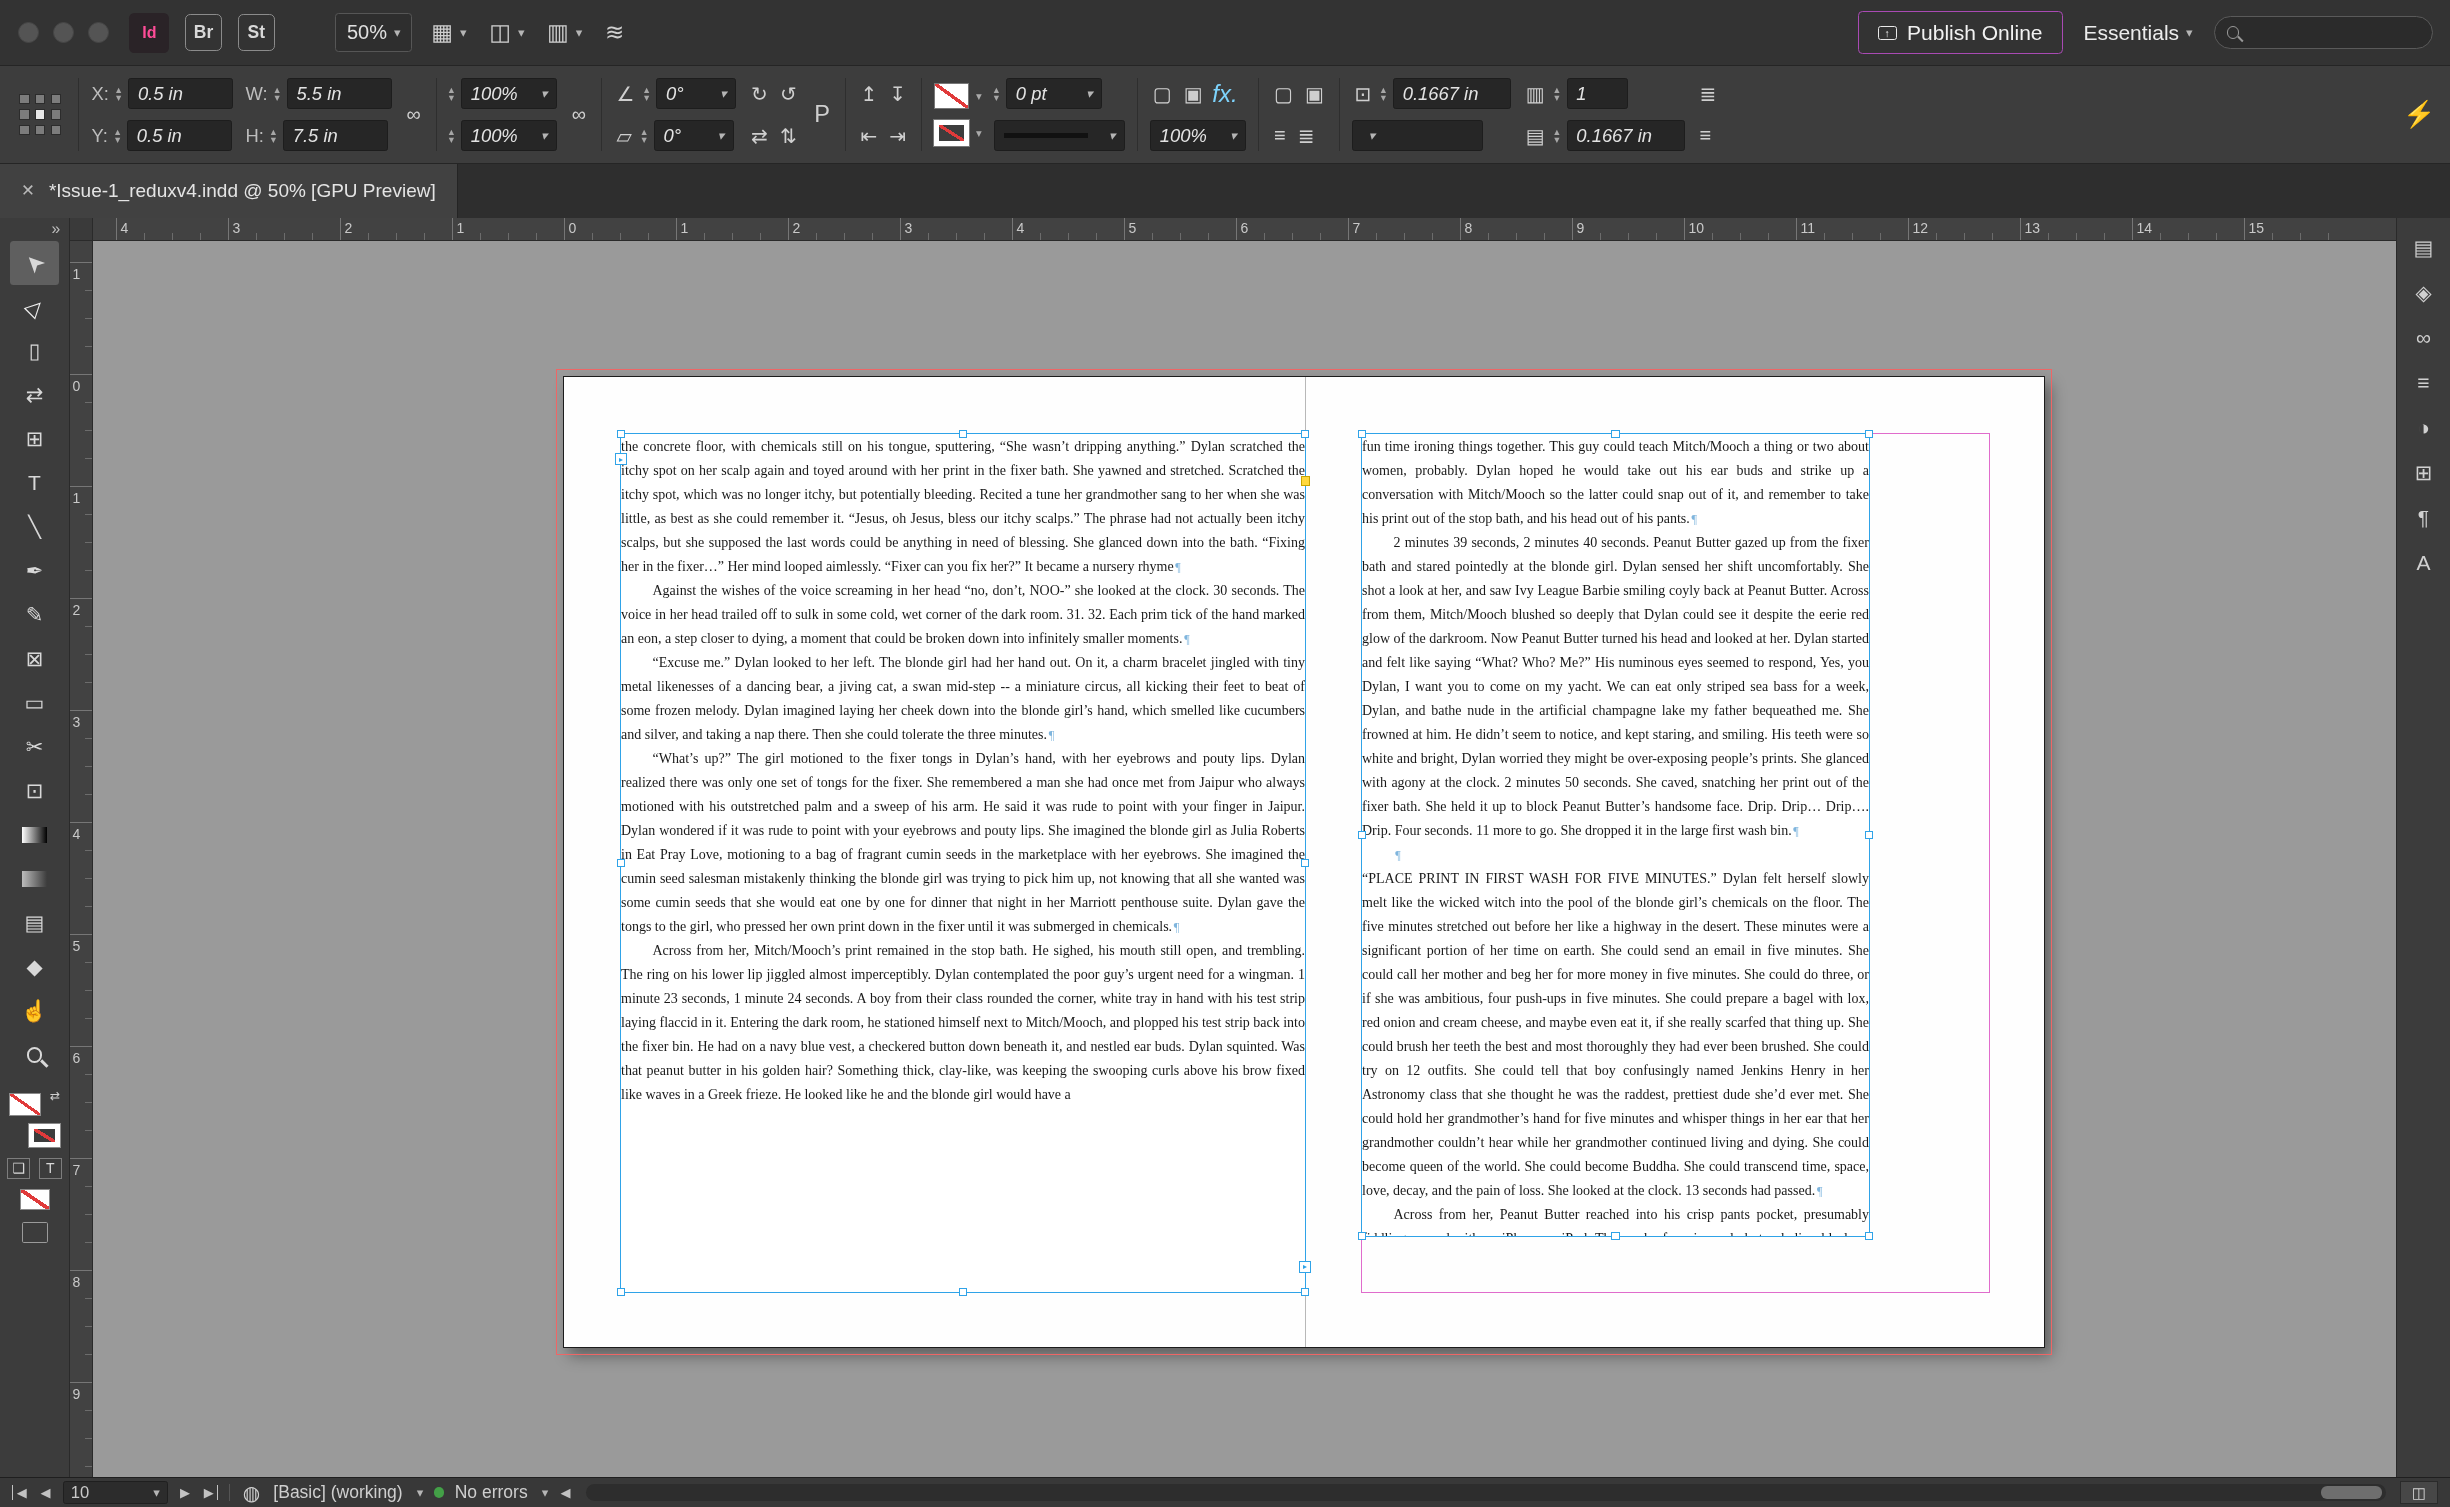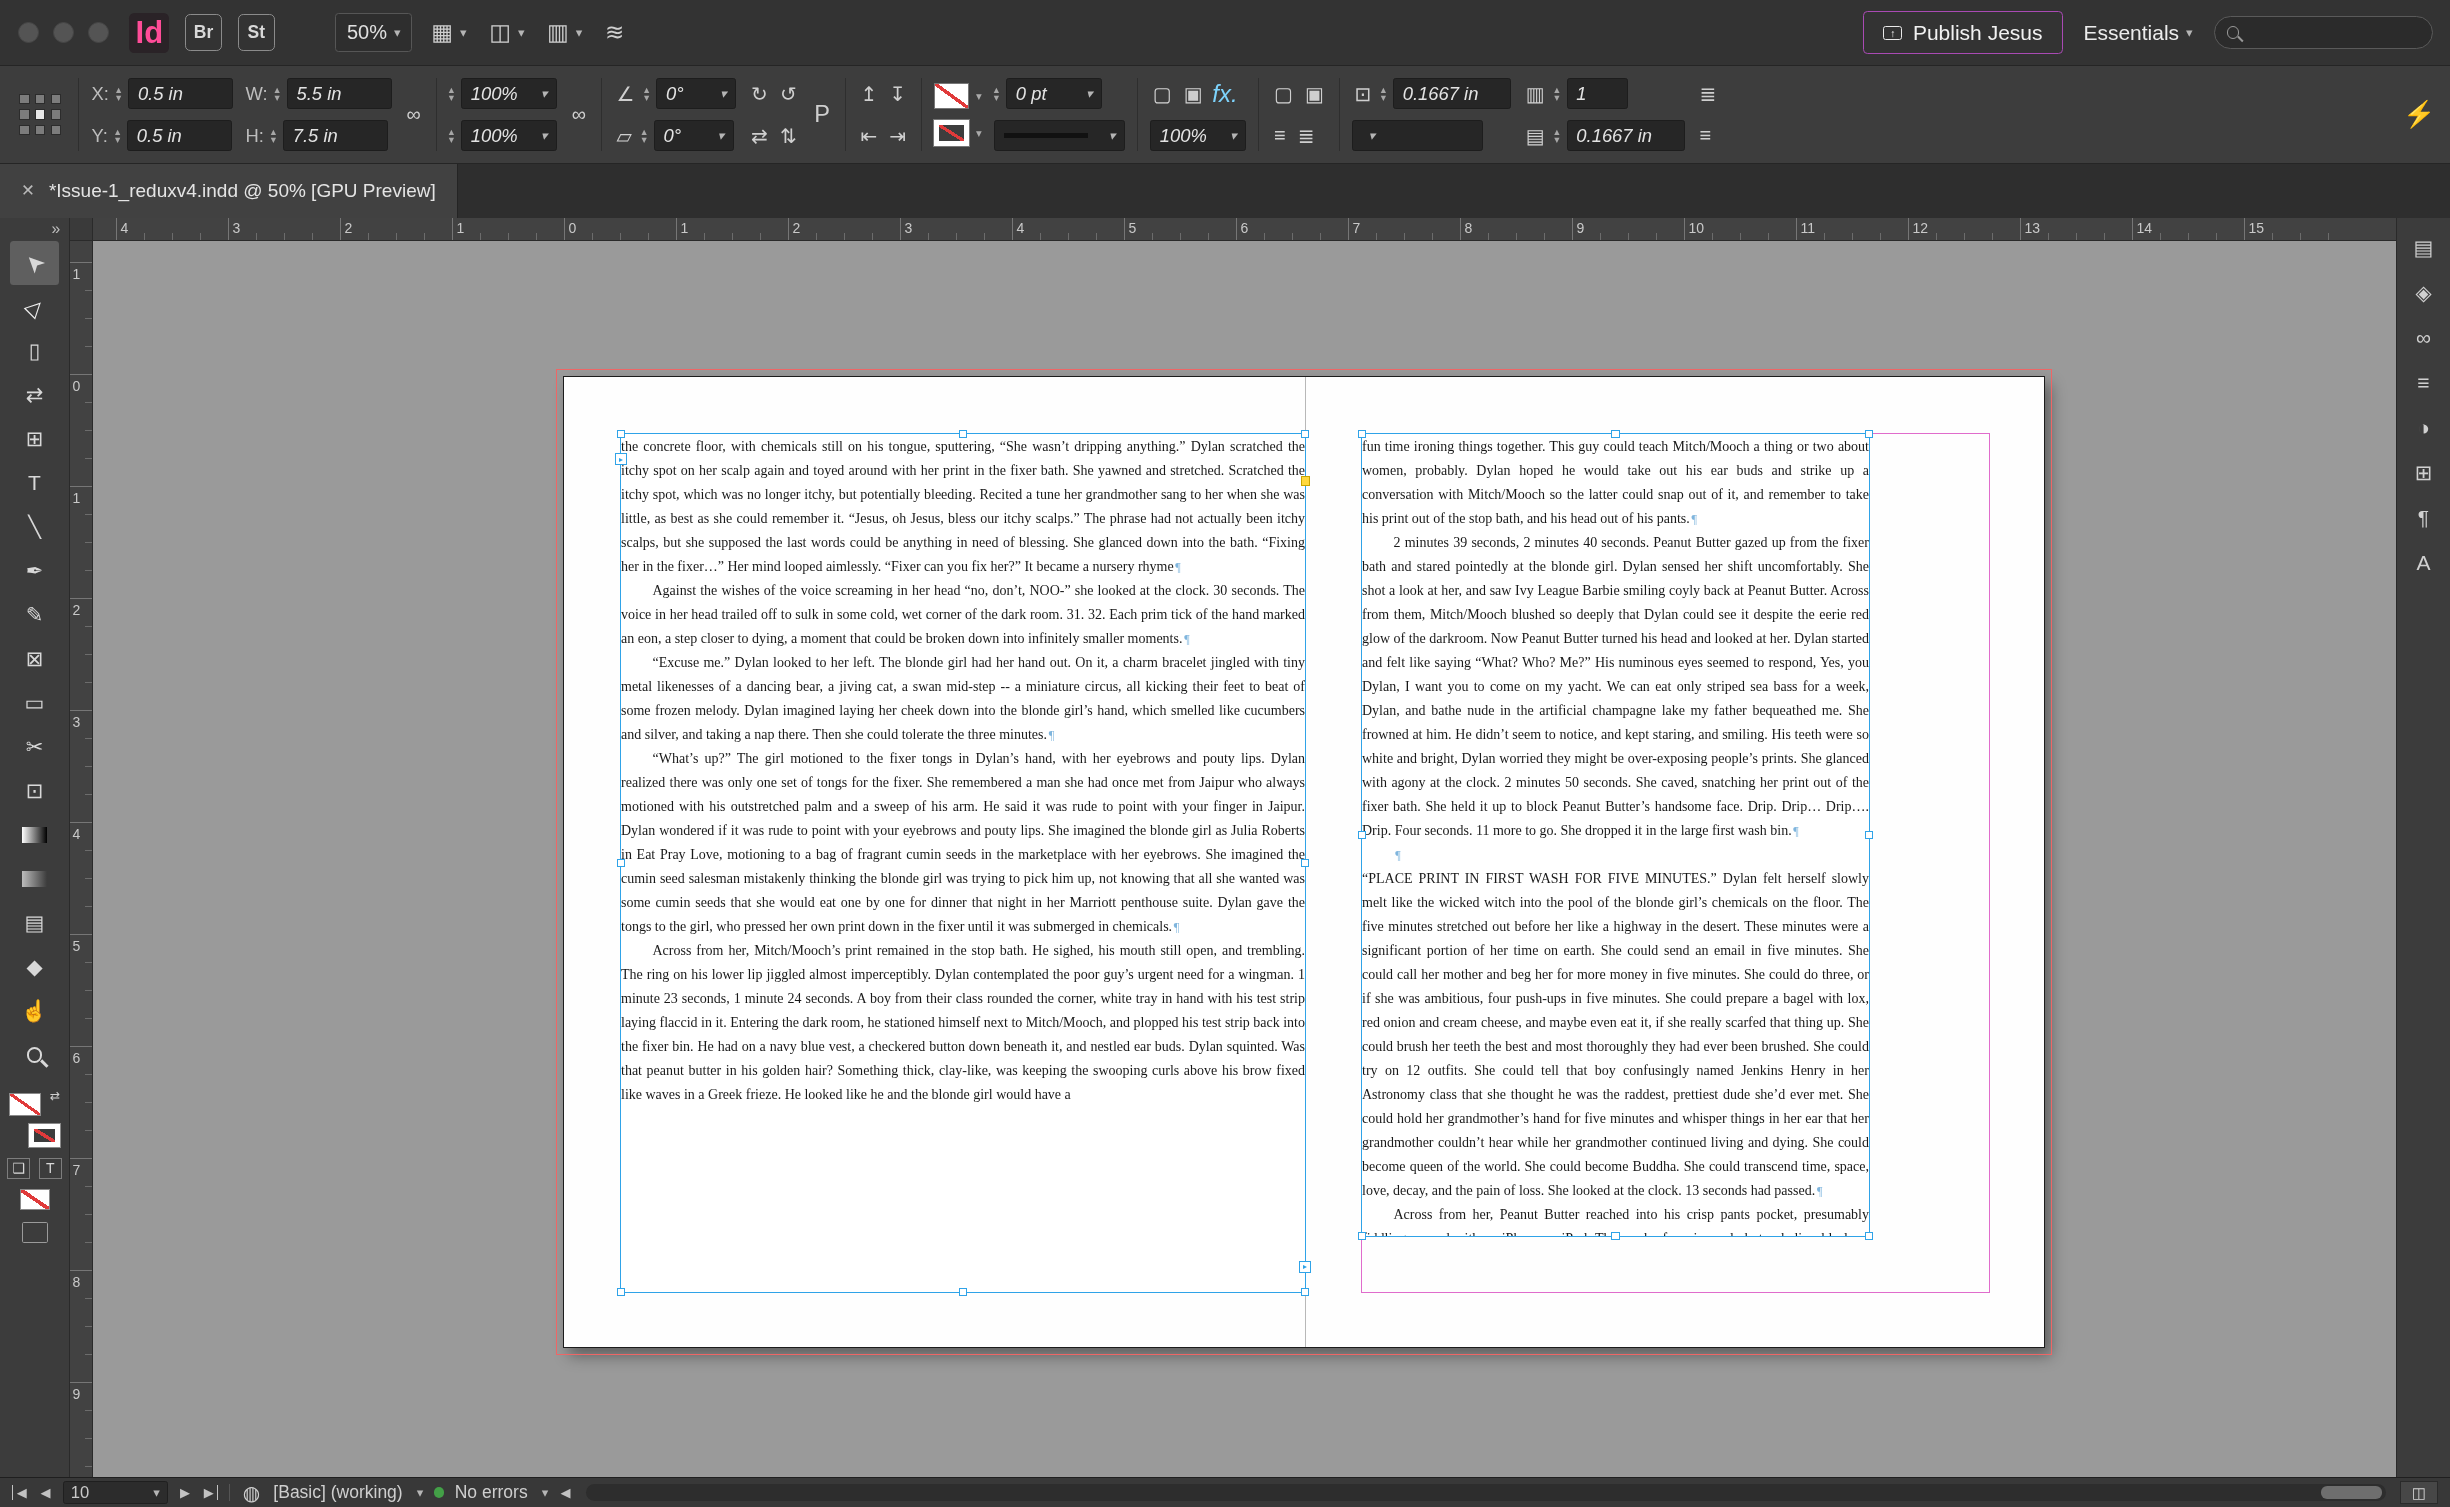--- a/index.html
+++ b/index.html
@@ -7,21 +7,21 @@
     font-family:"Liberation Sans", sans-serif; -webkit-font-smoothing:antialiased; }
   .app { width:2450px; height:1507px; display:grid;
     grid-template-rows:66px 98px 54px 1fr 30px; background:#333; }
 
   
   .titlebar { background:#333; border-bottom:0.9px solid #252525; display:flex;
     align-items:center; gap:15.7px; padding:0 17.5px; color:#ddd; }
   .traffic { display:flex; gap:14px; margin-right:5.2px; }
   .light { width:21px; height:21px; border-radius:50%; background:#545454; border:0.9px solid #464646; }
   .badge-id { width:40px; height:40px; border-radius:5.2px; background:#2a2327;
-    color:#ff4c98; font-weight:bold; font-size:31px; display:flex; align-items:center; justify-content:center; }
+    color:#ff4c98; font-weight:bold; font-size:16px; display:flex; align-items:center; justify-content:center; }
   .badge { width:37px; height:37px; border-radius:5.2px; border:1.7px solid #8b8b8b; color:#d8d8d8;
     font-weight:bold; font-size:17.5px; display:flex; align-items:center; justify-content:center; }
   .dropdown { display:inline-flex; align-items:center; padding:7px 10.5px; border:0.9px solid #565656;
     border-radius:3.5px; background:#2e2e2e; font-size:20px; color:#e0e0e0;margin-left:45px; }
   .caret::after { content:"▾"; font-size:13px; color:#b5b5b5; margin-left:7px; }
   .tb-ico { display:inline-flex; align-items:center; font-size:23px; color:#cfcfcf; padding:5.2px 3.5px; }
   .spacer { flex:1; }
   .publish { display:inline-flex; align-items:center; gap:10.5px; padding:8.7px 19px;
     border:1.7px solid #a94ab4; border-radius:4.4px; color:#f2f2f2; font-size:21px; background:#333; }
   .pub-ico { width:19px; height:14px; border:1.7px solid #e9e9e9; border-radius:2.6px;
@@ -174,21 +174,21 @@
     <span class="badge" data-name="bridge-button">Br</span>
     <span class="badge" data-name="stock-button">St</span>
     <span class="dropdown caret" data-name="zoom-level-select">50%</span>
     <span class="tb-ico caret" data-name="view-options-button">▦</span>
     <span class="tb-ico caret" data-name="screen-mode-button">◫</span>
     <span class="tb-ico caret" data-name="arrange-documents-button">▥</span>
     <span class="tb-ico" data-name="gpu-preview-icon">≋</span>
     <span class="spacer" data-name="titlebar-spacer"></span>
     <span class="publish" data-name="publish-online-button">
       <span class="pub-ico" data-name="publish-upload-icon">↑</span>
-      <span data-name="publish-online-label">Publish Jesus</span>
+      <span data-name="publish-online-label">Publish Online</span>
     </span>
     <span class="workspace caret" data-name="workspace-switcher">Essentials</span>
     <span class="search" data-name="search-box">
       <span class="lens" data-name="search-icon"></span>
       <input data-name="search-input" placeholder="" style="">
     </span>
   </div>
 
   <div class="controlbar" data-name="control-panel">
     <div class="proxy" data-name="reference-point-proxy">

